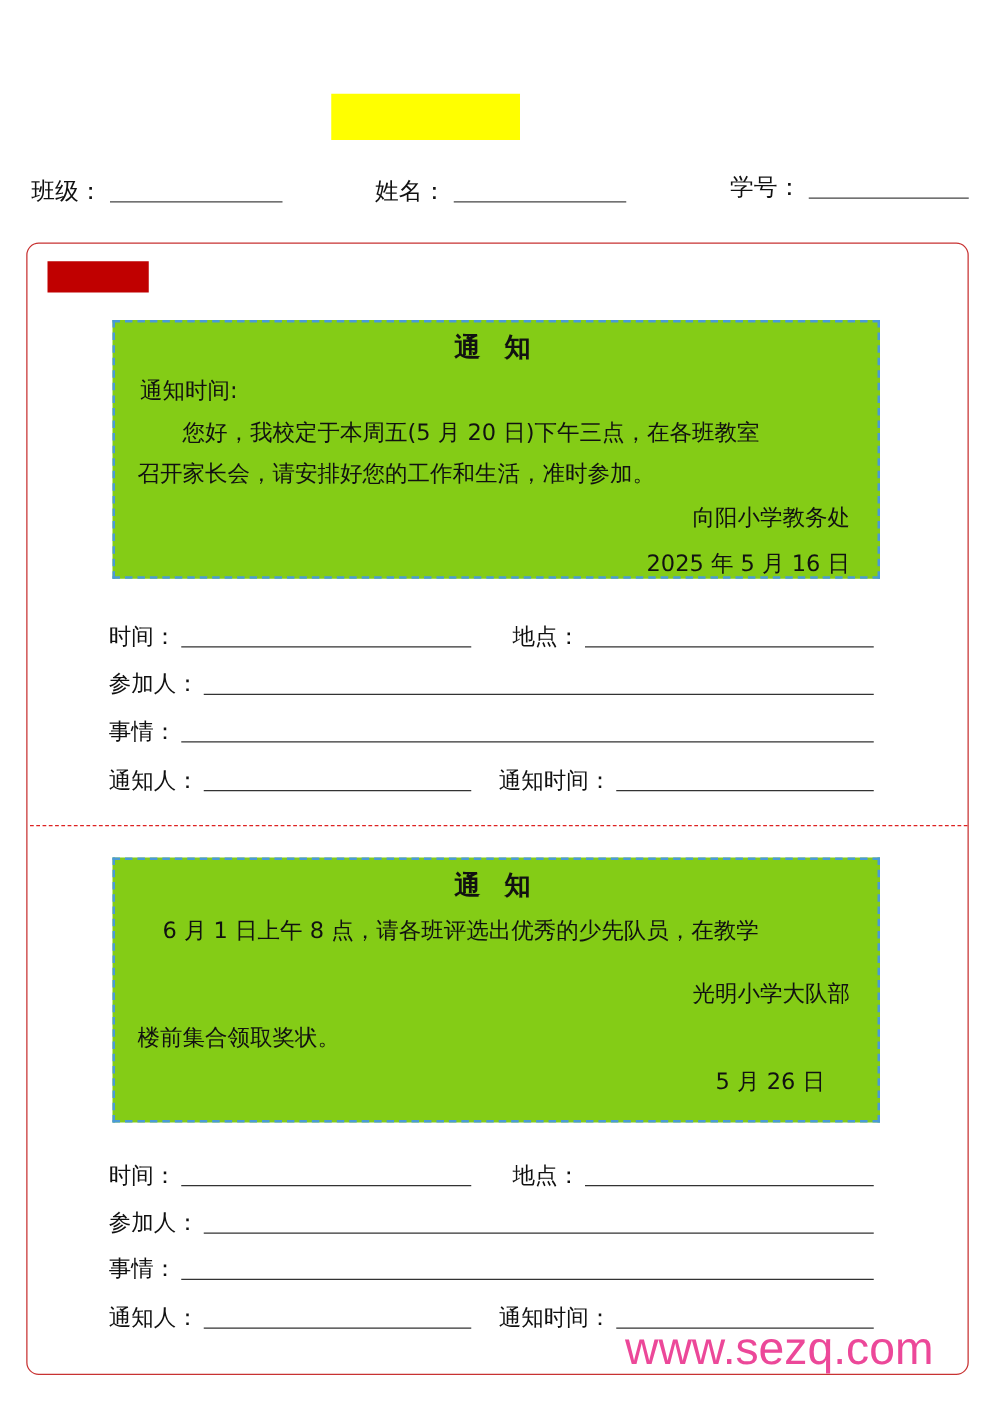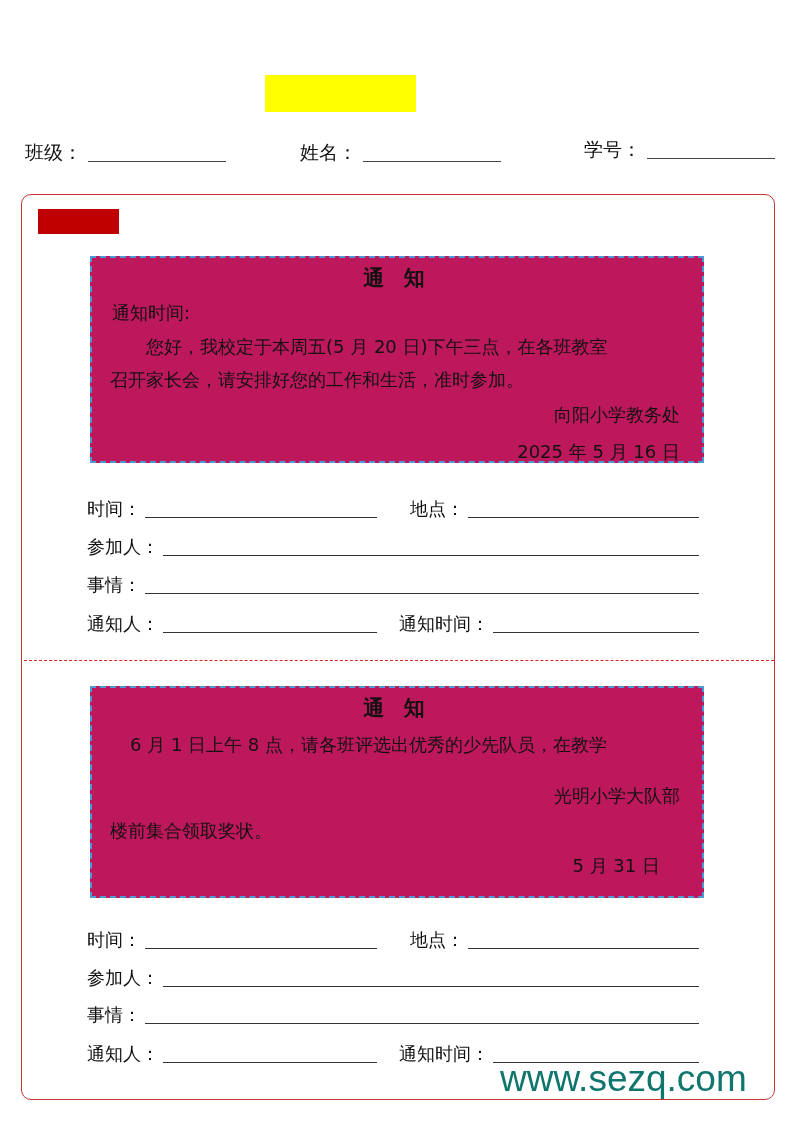--- a/index.html
+++ b/index.html
@@ -12,30 +12,30 @@
     .yellow-block { left: 265px; top: 75px; width: 151px; height: 37px; background: #ffff00; }
     .info-row { top: 140px; font-size: 19px; display: flex; align-items: flex-end; }
     .uline { display: inline-block; border-bottom: 1.5px solid #444; height: 1px; margin-left: 6px; margin-bottom: 4px; }
     .frame {
       left: 21px; top: 194px; width: 754px; height: 906px;
       border: 1.6px solid #c83232; border-radius: 10px; box-sizing: border-box;
     }
     .red-tag { left: 38px; top: 209px; width: 81px; height: 25px; background: #c00000; }
     .notice {
       left: 90px; width: 614px; box-sizing: border-box;
-      border: 2px dashed #4a9ad8; background: #be185d;
+      border: 2px dashed #4a9ad8; background: #84cc16;
     }
     .notice-title { text-align: center; font-size: 21px; font-weight: bold; letter-spacing: 6px; margin-top: 6px; }
     .nline { font-size: 18px; line-height: 36px; }
     .right { text-align: right; }
     .field-row { font-size: 18px; display: flex; align-items: flex-end; left: 87px; width: 612px; }
     .field-row .lbl { white-space: nowrap; }
     .field-row .fline { border-bottom: 1.5px solid #333; flex: 1; margin-left: 4px; margin-bottom: 3px; }
     .cut-line { left: 24px; top: 660px; width: 750px; border-top: 1.6px dashed #d22; }
-    .watermark { left: 500px; top: 1058px; font-size: 37px; color: #0f766e; font-family: "Liberation Sans", sans-serif; letter-spacing: 0px; }
+    .watermark { left: 500px; top: 1058px; font-size: 37px; color: #ec4899; font-family: "Liberation Sans", sans-serif; letter-spacing: 0px; }
   </style>
 </head>
 <body>
 
 <div class="abs yellow-block"></div>
 
 <div class="abs info-row" style="left:25px;">
   <span>班级：</span>
   <span class="uline" style="width:138px;"></span>
 </div>
@@ -85,21 +85,21 @@
   <span class="fline"></span>
 </div>
 
 <div class="abs cut-line"></div>
 
 <div class="abs notice" style="top:686px; height:212px;">
   <div class="notice-title">通 知</div>
   <div class="nline" style="padding-left:38px; margin-top:4px; line-height:38px;">6 月 1 日上午 8 点，请各班评选出优秀的少先队员，在教学</div>
   <div class="nline right" style="padding-right:22px; line-height:36px; margin-top:14px;">光明小学大队部</div>
   <div class="nline" style="padding-left:18px; line-height:34px;">楼前集合领取奖状。</div>
-  <div class="nline right" style="padding-right:42px; line-height:36px;">5 月 31 日</div>
+  <div class="nline right" style="padding-right:42px; line-height:36px;">5 月 26 日</div>
 </div>
 
 <div class="abs field-row" style="top:928px; width:290px;">
   <span class="lbl">时间：</span>
   <span class="fline"></span>
 </div>
 <div class="abs field-row" style="top:928px; left:410px; width:289px;">
   <span class="lbl">地点：</span>
   <span class="fline"></span>
 </div>

